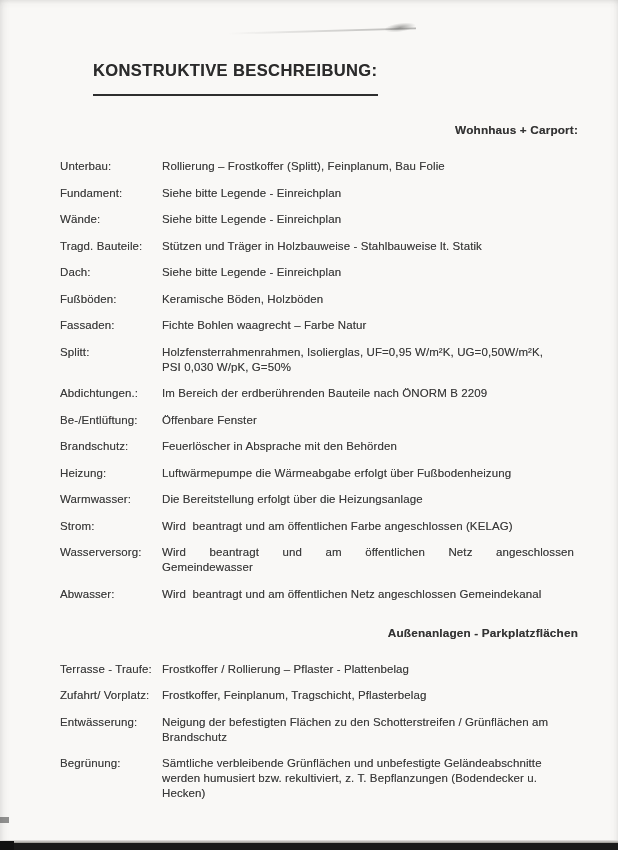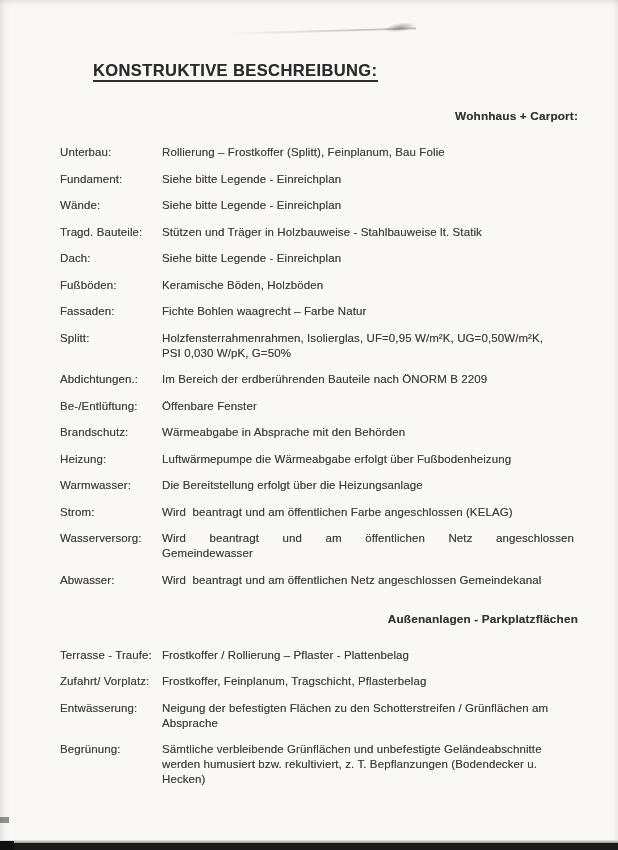--- a/index.html
+++ b/index.html
@@ -22,21 +22,21 @@
     font-size: 11.5px; line-height: 15px;
     letter-spacing: .1px;
     text-shadow: 0 0 .5px rgba(70,70,70,.55);
   }
   .doc-title {
     display: inline-block;
     margin: 0 0 0 33px;
     font-size: 16.5px; font-weight: bold; letter-spacing: .4px;
     color: #2b2b2b;
     border-bottom: 2px solid #2e2e2e;
-    padding-bottom: 2px;
+    padding-bottom: 16px;
   }
   .doc-section { margin-top: 27px; }
   .doc-section + .doc-section { margin-top: 24px; }
   .section-heading {
     margin: 0 0 21px 0;
     font-size: 11.8px; font-weight: bold; letter-spacing: .15px;
     color: #333;
     text-align: right;
   }
   .spec-row { display: flex; margin-bottom: 11.5px; }
@@ -146,21 +146,21 @@
           </div>
           <div class="spec-row">
             <div class="spec-label">Be-/Entlüftung:</div>
             <div class="spec-value">
               <div class="vline">Öffenbare Fenster</div>
             </div>
           </div>
           <div class="spec-row">
             <div class="spec-label">Brandschutz:</div>
             <div class="spec-value">
-              <div class="vline">Wärmeabgabe in Absprache mit den Behörden</div>
+              <div class="vline">Feuerlöscher in Absprache mit den Behörden</div>
             </div>
           </div>
           <div class="spec-row">
             <div class="spec-label">Heizung:</div>
             <div class="spec-value">
               <div class="vline">Luftwärmepumpe die Wärmeabgabe erfolgt über Fußbodenheizung</div>
             </div>
           </div>
           <div class="spec-row">
             <div class="spec-label">Warmwasser:</div>
@@ -199,21 +199,21 @@
           <div class="spec-row">
             <div class="spec-label">Zufahrt/ Vorplatz:</div>
             <div class="spec-value">
               <div class="vline">Frostkoffer, Feinplanum, Tragschicht, Pflasterbelag</div>
             </div>
           </div>
           <div class="spec-row">
             <div class="spec-label">Entwässerung:</div>
             <div class="spec-value">
               <div class="vline">Neigung der befestigten Flächen zu den Schotterstreifen / Grünflächen am</div>
-              <div class="vline">Absprache</div>
+              <div class="vline">Brandschutz</div>
             </div>
           </div>
           <div class="spec-row">
             <div class="spec-label">Begrünung:</div>
             <div class="spec-value">
               <div class="vline">Sämtliche verbleibende Grünflächen und unbefestigte Geländeabschnitte</div>
               <div class="vline">werden humusiert bzw. rekultiviert, z. T. Bepflanzungen (Bodendecker u.</div>
               <div class="vline">Hecken)</div>
             </div>
           </div>

